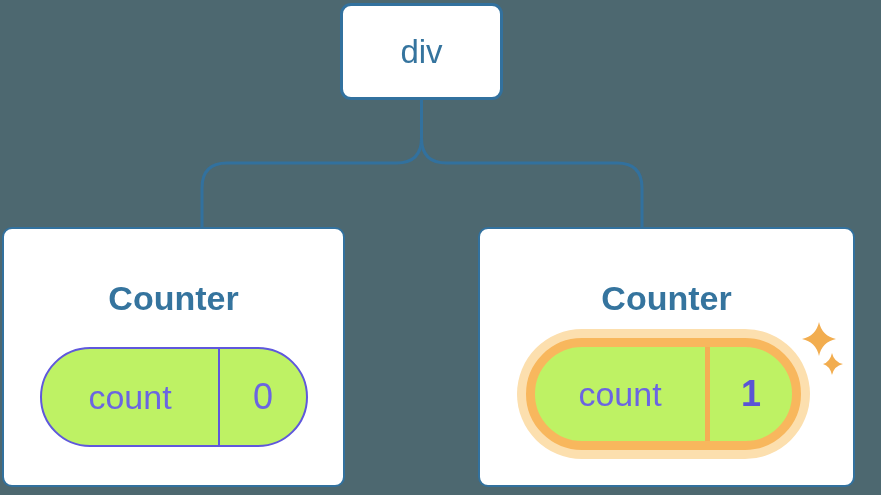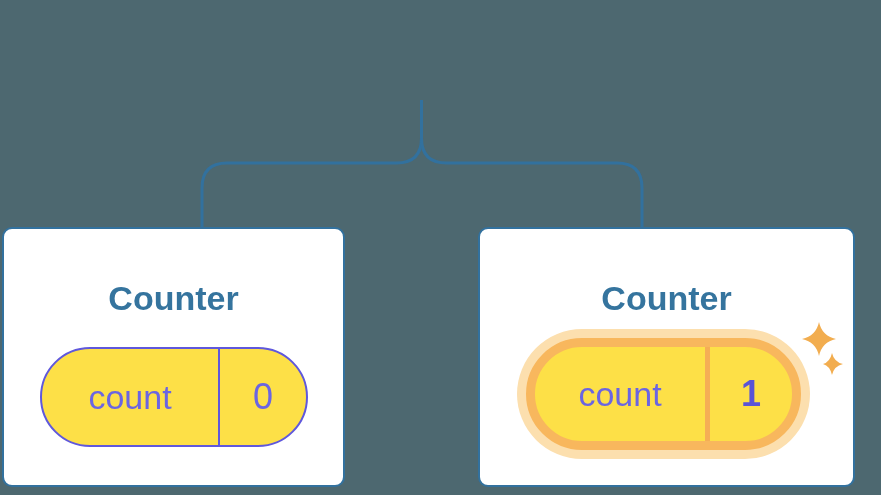--- a/index.html
+++ b/index.html
@@ -54,21 +54,21 @@
     color: #35749e;
     font-size: 34px;
     line-height: 1.0;
     font-weight: bold;
   }
   .pill {
     position: absolute;
     display: flex;
     align-items: stretch;
     box-sizing: border-box;
-    background: #fde047;
+    background: #bef264;
   }
   .pill.normal {
     left: 36px; top: 118px;
     width: 268px; height: 100px;
     border: 2px solid #5f58dc;
     border-radius: 50px;
   }
   .pill.hot {
     left: 46px; top: 109px;
     width: 275px; height: 112px;
@@ -115,20 +115,23 @@
 <div class="stage">
 
   <svg class="connectors" viewBox="0 0 881 495" xmlns="http://www.w3.org/2000/svg">
     <g fill="none" stroke="#32719e" stroke-width="3">
       <path d="M 421.5 100 L 421.5 138"></path>
       <path d="M 421.5 138 Q 421.5 163 396.5 163 L 227 163 Q 202 163 202 188 L 202 229"></path>
       <path d="M 421.5 138 Q 421.5 163 446.5 163 L 617 163 Q 642 163 642 188 L 642 229"></path>
     </g>
   </svg>
 
+  <div class="root-node">
+    <span>div</span>
+  </div>
 
   <div class="card left">
     <div class="card-title">Counter</div>
     <div class="pill normal">
       <div class="pill-seg seg-label">
         <span class="state-label">count</span>
       </div>
       <div class="pill-divider"></div>
       <div class="pill-seg seg-value">
         <span class="state-value">0</span>

